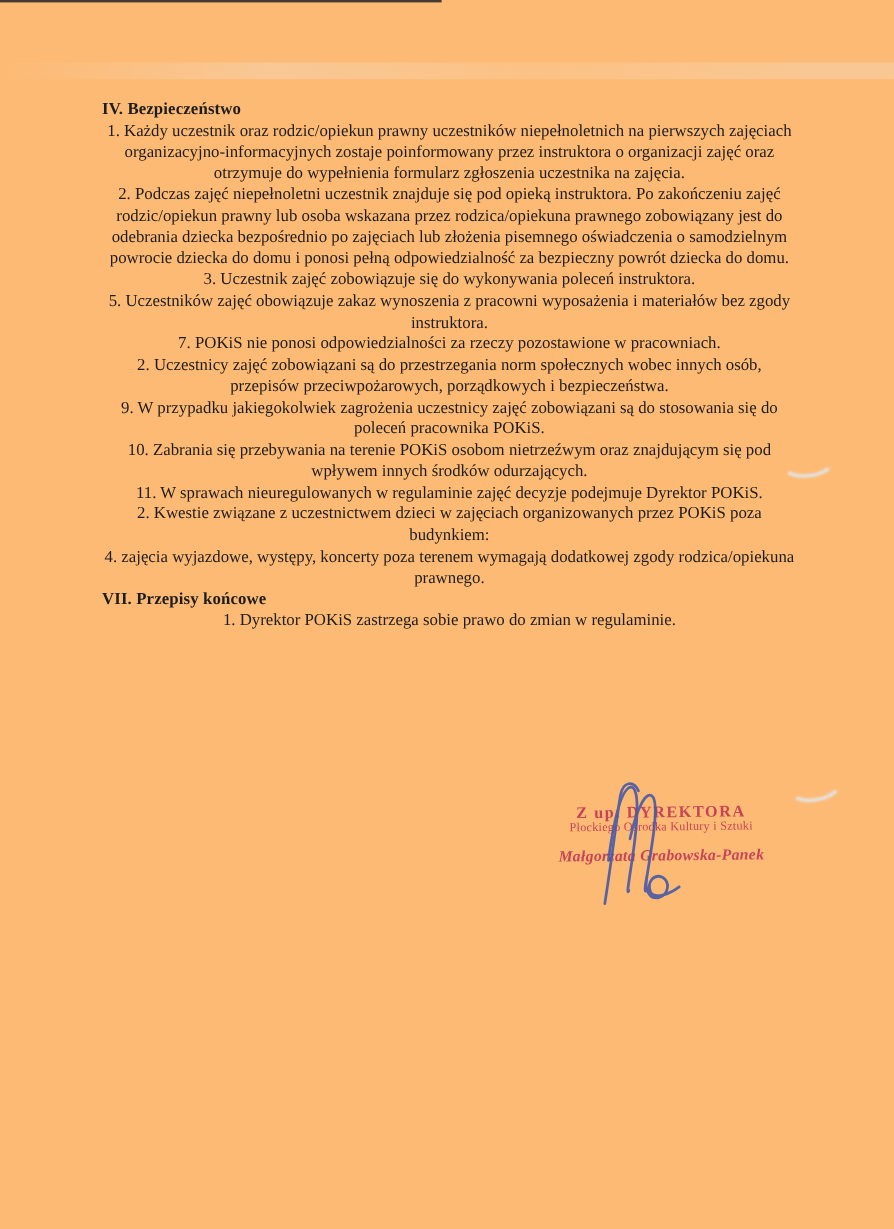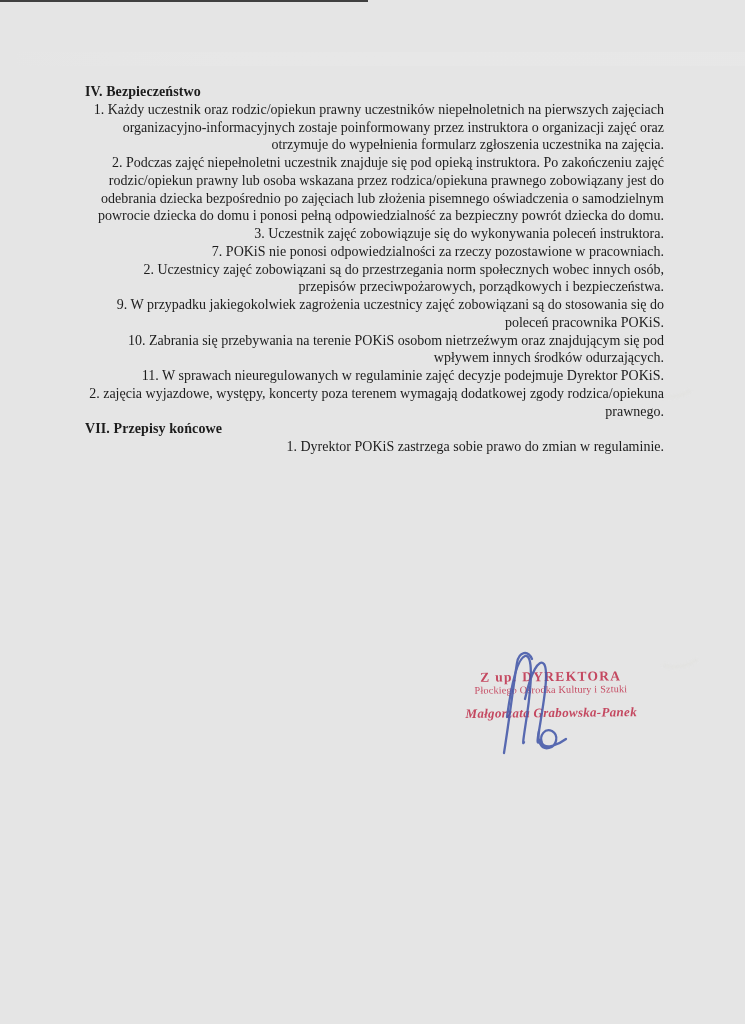--- a/index.html
+++ b/index.html
@@ -3,21 +3,21 @@
 <meta charset="utf-8">
 <style>
   * { margin: 0; padding: 0; box-sizing: border-box; }
   html, body { width: 745px; height: 1024px; }
   body {
     position: relative;
     background: #fdfdfc;
     font-family: "Liberation Serif", "DejaVu Serif", serif;
     overflow: hidden;
   }
-  .page { position: absolute; inset: 0; background: #e5e5e5; }
+  .page { position: absolute; inset: 0; background: #fdba74; }
 
   
   .artifact-top-edge {
     position: absolute; top: 0; left: 0; width: 368px; height: 2px;
     background: #232323; opacity: .85;
   }
   .artifact-noise-band {
     position: absolute; top: 52px; left: 0; width: 745px; height: 14px;
     background: linear-gradient(90deg, rgba(235,235,235,.0) 0%, rgba(236,236,236,.55) 30%, rgba(245,245,245,.25) 60%, rgba(238,238,238,.5) 90%);
     opacity: .5;
@@ -36,21 +36,21 @@
   .content {
     position: absolute; left: 85px; top: 83px; width: 579px;
     font-size: 14px; line-height: 17.75px;
     color: #1c1c1c;
     text-rendering: optimizeLegibility;
   }
   .content h3 {
     font-size: 14px; line-height: 17.75px; font-weight: bold;
     letter-spacing: .1px;
   }
-  .content p { text-align: right; }
+  .content p { text-align: center; }
 
   
   .stamp {
     position: absolute; left: 448px; top: 669px; width: 206px;
     text-align: center;
     transform: rotate(-0.6deg);
     opacity: .92;
   }
   .stamp-line1 {
     font-weight: bold; font-size: 13.5px; line-height: 15px;
@@ -80,27 +80,29 @@
   <div class="artifact-top-edge"></div>
   <div class="artifact-noise-band"></div>
   <div class="artifact-crescent-1"></div>
   <div class="artifact-crescent-2"></div>
 
   <div class="content">
     <h3>IV. Bezpieczeństwo</h3>
     <p>1. Każdy uczestnik oraz rodzic/opiekun prawny uczestników niepełnoletnich na pierwszych zajęciach organizacyjno-informacyjnych zostaje poinformowany przez instruktora o organizacji zajęć oraz otrzymuje do wypełnienia formularz zgłoszenia uczestnika na zajęcia.</p>
     <p>2. Podczas zajęć niepełnoletni uczestnik znajduje się pod opieką instruktora. Po zakończeniu zajęć rodzic/opiekun prawny lub osoba wskazana przez rodzica/opiekuna prawnego zobowiązany jest do odebrania dziecka bezpośrednio po zajęciach lub złożenia pisemnego oświadczenia o samodzielnym powrocie dziecka do domu i ponosi pełną odpowiedzialność za bezpieczny powrót dziecka do domu.</p>
     <p>3. Uczestnik zajęć zobowiązuje się do wykonywania poleceń instruktora.</p>
+    <p>5. Uczestników zajęć obowiązuje zakaz wynoszenia z pracowni wyposażenia i materiałów bez zgody instruktora.</p>
     <p>7. POKiS nie ponosi odpowiedzialności za rzeczy pozostawione w pracowniach.</p>
     <p>2. Uczestnicy zajęć zobowiązani są do przestrzegania norm społecznych wobec innych osób, przepisów przeciwpożarowych, porządkowych i bezpieczeństwa.</p>
     <p>9. W przypadku jakiegokolwiek zagrożenia uczestnicy zajęć zobowiązani są do stosowania się do poleceń pracownika POKiS.</p>
     <p>10. Zabrania się przebywania na terenie POKiS osobom nietrzeźwym oraz znajdującym się pod wpływem innych środków odurzających.</p>
     <p>11. W sprawach nieuregulowanych w regulaminie zajęć decyzje podejmuje Dyrektor POKiS.</p>
 
-    <p>2. zajęcia wyjazdowe, występy, koncerty poza terenem wymagają dodatkowej zgody rodzica/opiekuna prawnego.</p>
+    <p>2. Kwestie związane z uczestnictwem dzieci w zajęciach organizowanych przez POKiS poza budynkiem:</p>
+    <p>4. zajęcia wyjazdowe, występy, koncerty poza terenem wymagają dodatkowej zgody rodzica/opiekuna prawnego.</p>
 
     <h3>VII. Przepisy końcowe</h3>
     <p>1. Dyrektor POKiS zastrzega sobie prawo do zmian w regulaminie.</p>
   </div>
 
   <div class="stamp" style="color: rgb(194, 59, 85);">
     <div class="stamp-line1">Z up. DYREKTORA</div>
     <div class="stamp-line2">Płockiego Ośrodka Kultury i Sztuki</div>
     <div class="stamp-line3">Małgorzata Grabowska-Panek</div>
   </div>

